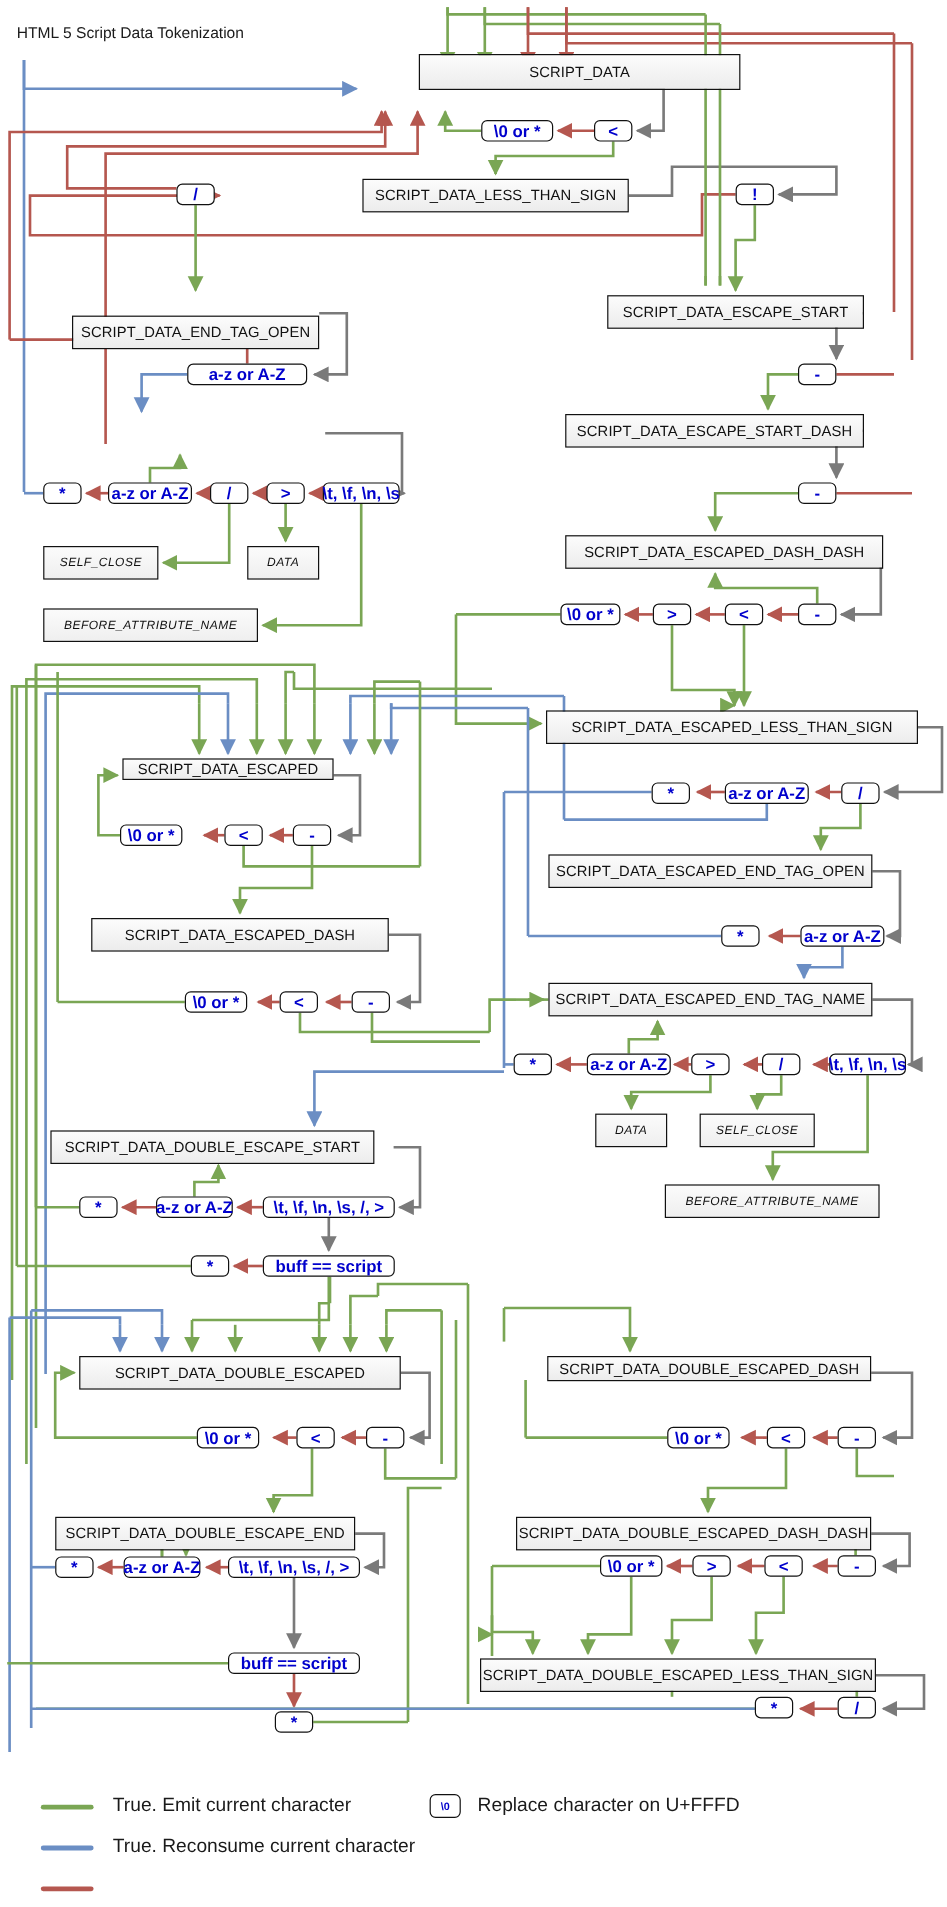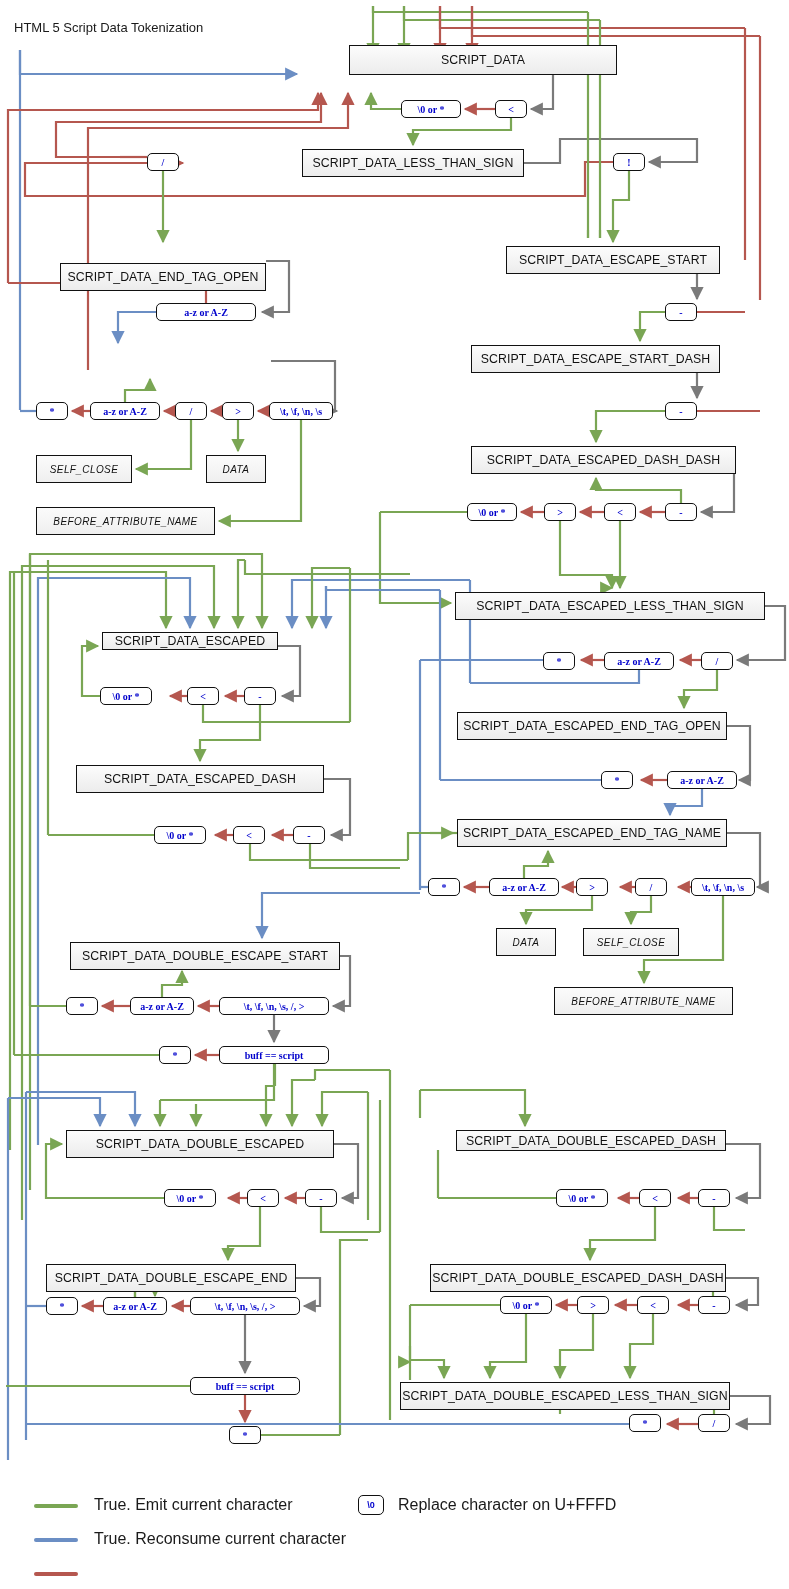--- a/index.html
+++ b/index.html
@@ -9,21 +9,21 @@
   .title{position:absolute;left:14px;top:20px;font-size:13px;color:#1a1a1a;white-space:nowrap;}
   
   .state{position:absolute;box-sizing:border-box;border:1px solid #111;
          background:linear-gradient(to bottom,#fcfcfc 0%,#ececec 100%);
          display:flex;align-items:center;justify-content:center;
          font-size:12.3px;color:#111;white-space:nowrap;letter-spacing:.1px;}
   .state.term{font-style:italic;font-weight:normal;font-size:10px;letter-spacing:.4px;}
   
   .cond{position:absolute;box-sizing:border-box;border:1px solid #111;border-radius:5px;
         background:#fff;display:flex;align-items:center;justify-content:center;
-        font-size:10px;font-weight:bold;color:#0000cc;white-space:nowrap;font-family:Liberation Serif, serif;}
+        font-size:14px;font-weight:bold;color:#0000cc;white-space:nowrap;}
   
   .legend-line{position:absolute;height:4px;border-radius:2px;}
   .legend-text{position:absolute;font-size:16px;color:#1a1a1a;white-space:nowrap;}
   .legend-pill{position:absolute;box-sizing:border-box;border:1px solid #111;border-radius:5px;
         background:#fff;display:flex;align-items:center;justify-content:center;
         font-size:9px;font-weight:bold;color:#0000cc;}
 </style>
 </head>
 <body>
 
@@ -319,21 +319,21 @@
     <div class="state" style="left: 471px; top: 345px; width: 249px; height: 28px;">SCRIPT_DATA_ESCAPE_START_DASH</div>
     <div class="state" style="left: 471px; top: 446px; width: 265px; height: 28px;">SCRIPT_DATA_ESCAPED_DASH_DASH</div>
     <div class="state" style="left: 102px; top: 632px; width: 176px; height: 18px;">SCRIPT_DATA_ESCAPED</div>
     <div class="state" style="left: 76px; top: 765px; width: 248px; height: 28px;">SCRIPT_DATA_ESCAPED_DASH</div>
     <div class="state" style="left: 455px; top: 592px; width: 310px; height: 28px;">SCRIPT_DATA_ESCAPED_LESS_THAN_SIGN</div>
     <div class="state" style="left: 457px; top: 712px; width: 270px; height: 28px;">SCRIPT_DATA_ESCAPED_END_TAG_OPEN</div>
     <div class="state" style="left: 457px; top: 819px; width: 270px; height: 28px;">SCRIPT_DATA_ESCAPED_END_TAG_NAME</div>
     <div class="state term" style="left: 496px; top: 928px; width: 60px; height: 28px; background: linear-gradient(rgb(251, 251, 251) 0%, rgb(239, 239, 239) 100%);">DATA</div>
     <div class="state term" style="left: 583px; top: 928px; width: 96px; height: 28px; background: linear-gradient(rgb(251, 251, 251) 0%, rgb(239, 239, 239) 100%);">SELF_CLOSE</div>
     <div class="state term" style="left: 554px; top: 987px; width: 179px; height: 28px; background: linear-gradient(rgb(251, 251, 251) 0%, rgb(239, 239, 239) 100%);">BEFORE_ATTRIBUTE_NAME</div>
-    <div class="state" style="left: 70px; top: 942px; width: 270px; height: 28px;">SCRIPT_DATA_DOUBLE_ESCAPE_START</div>
+    <div class="state" style="left: 42px; top: 942px; width: 270px; height: 28px;">SCRIPT_DATA_DOUBLE_ESCAPE_START</div>
     <div class="state" style="left: 66px; top: 1130px; width: 268px; height: 28px;">SCRIPT_DATA_DOUBLE_ESCAPED</div>
     <div class="state" style="left: 456px; top: 1130px; width: 270px; height: 21px;">SCRIPT_DATA_DOUBLE_ESCAPED_DASH</div>
     <div class="state" style="left: 46px; top: 1264px; width: 250px; height: 28px;">SCRIPT_DATA_DOUBLE_ESCAPE_END</div>
     <div class="state" style="left: 430px; top: 1264px; width: 296px; height: 28px;">SCRIPT_DATA_DOUBLE_ESCAPED_DASH_DASH</div>
     <div class="state" style="left: 400px; top: 1382px; width: 330px; height: 28px;">SCRIPT_DATA_DOUBLE_ESCAPED_LESS_THAN_SIGN</div>
     <div class="cond" style="left: 401px; top: 100px; width: 60px; height: 18px;">\0 or *</div>
     <div class="cond" style="left: 495px; top: 100px; width: 32px; height: 18px;">&lt;</div>
     <div class="cond" style="left: 147px; top: 153px; width: 32px; height: 18px;">/</div>
     <div class="cond" style="left: 613px; top: 153px; width: 32px; height: 18px;">!</div>
     <div class="cond" style="left: 156px; top: 303px; width: 100px; height: 18px;">a-z or A-Z</div>

